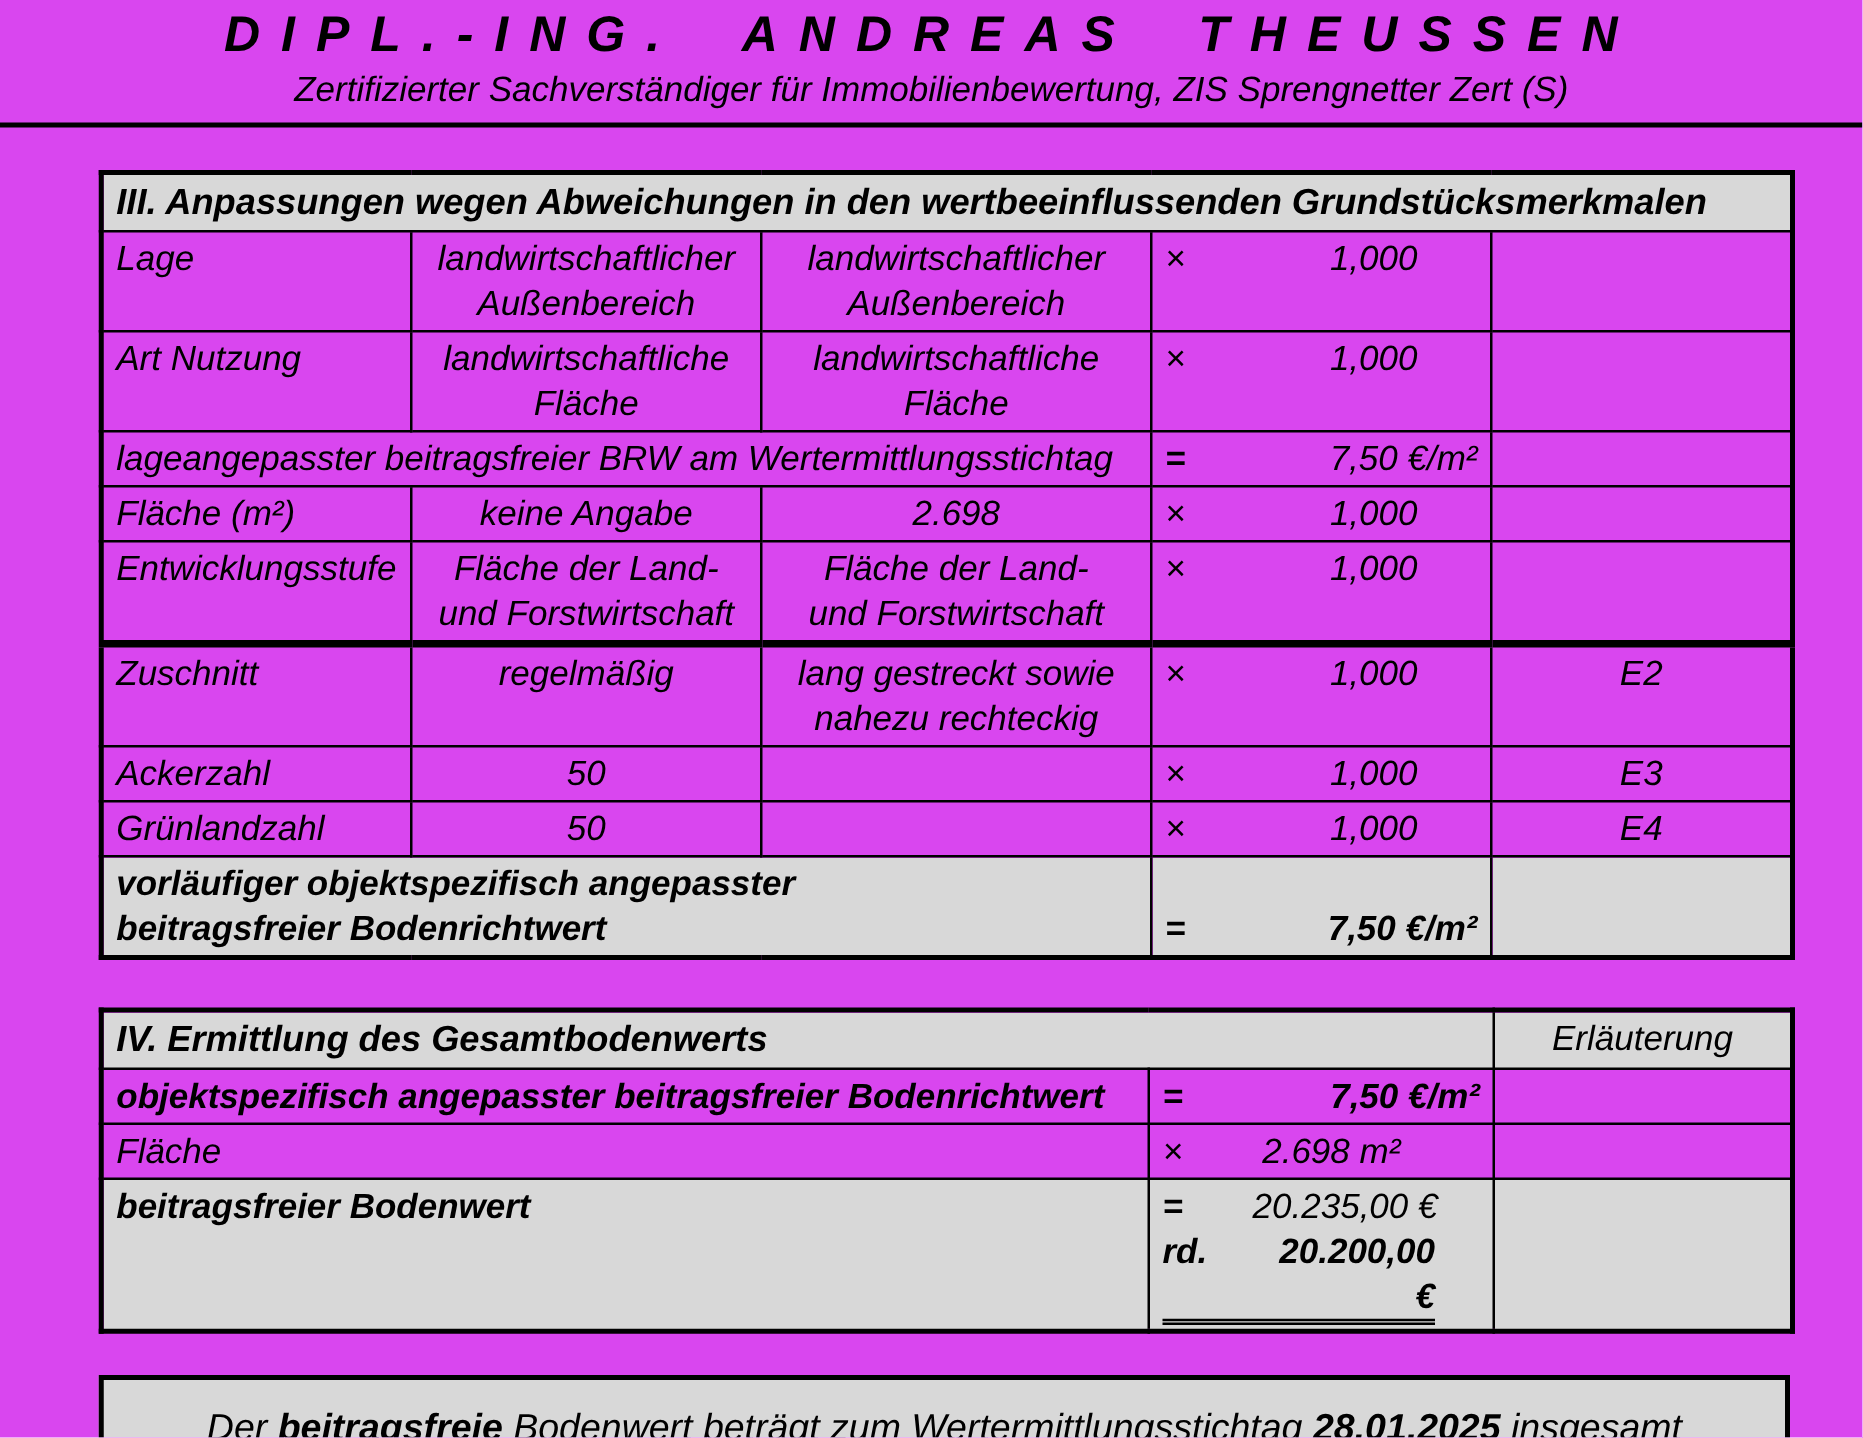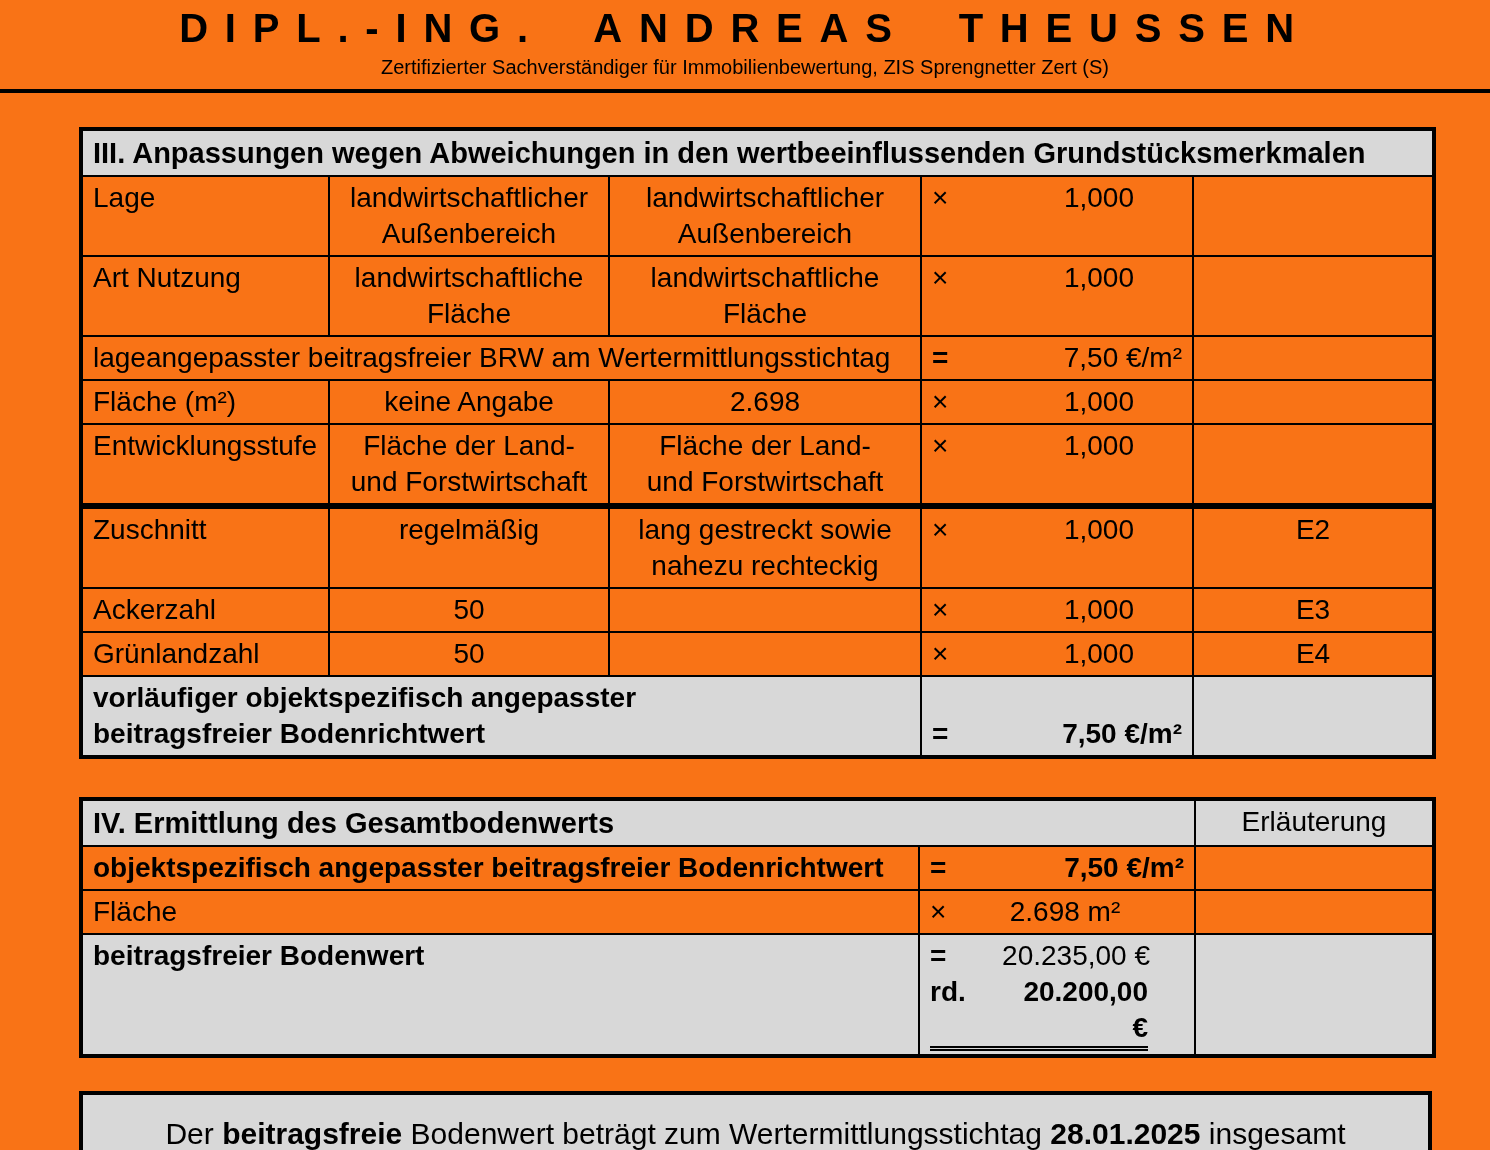--- a/index.html
+++ b/index.html
@@ -1,28 +1,29 @@
 <!DOCTYPE html>
 <html><head>
 <meta charset="utf-8">
 <style>
   html,body { margin:0; padding:0; background:#fff; }
   .page {
     position:relative; width:1490px; height:1150px; overflow:hidden;
-    background:#f97316; color:#000;
+    background:#d946ef; color:#000;
     font-family:"Liberation Sans", sans-serif;
+    font-style:italic;
   }
   
   .letterhead { text-align:center; padding-top:6px; }
   .lh-title {
     margin:0; font-size:40px; font-weight:bold;
     letter-spacing:0.42em; word-spacing:0.55em; line-height:1.1;
     white-space:nowrap;
   }
-  .lh-sub { margin:6px 0 0 0; font-size:20px; line-height:1.15; }
+  .lh-sub { margin:6px 0 0 0; font-size:28px; line-height:1.15; }
   .rule { height:4px; background:#000; margin-top:10px; }
 
   
   table { border-collapse:collapse; table-layout:fixed; border:4px solid #000; }
   .t3 { width:1353px; margin:34px 0 0 79px; }
   .t4 { width:1353px; margin:38px 0 0 79px; }
   td {
     border:2px solid #000; vertical-align:top;
     padding:3px 10px; font-size:28px; line-height:36px;
     overflow:hidden;

